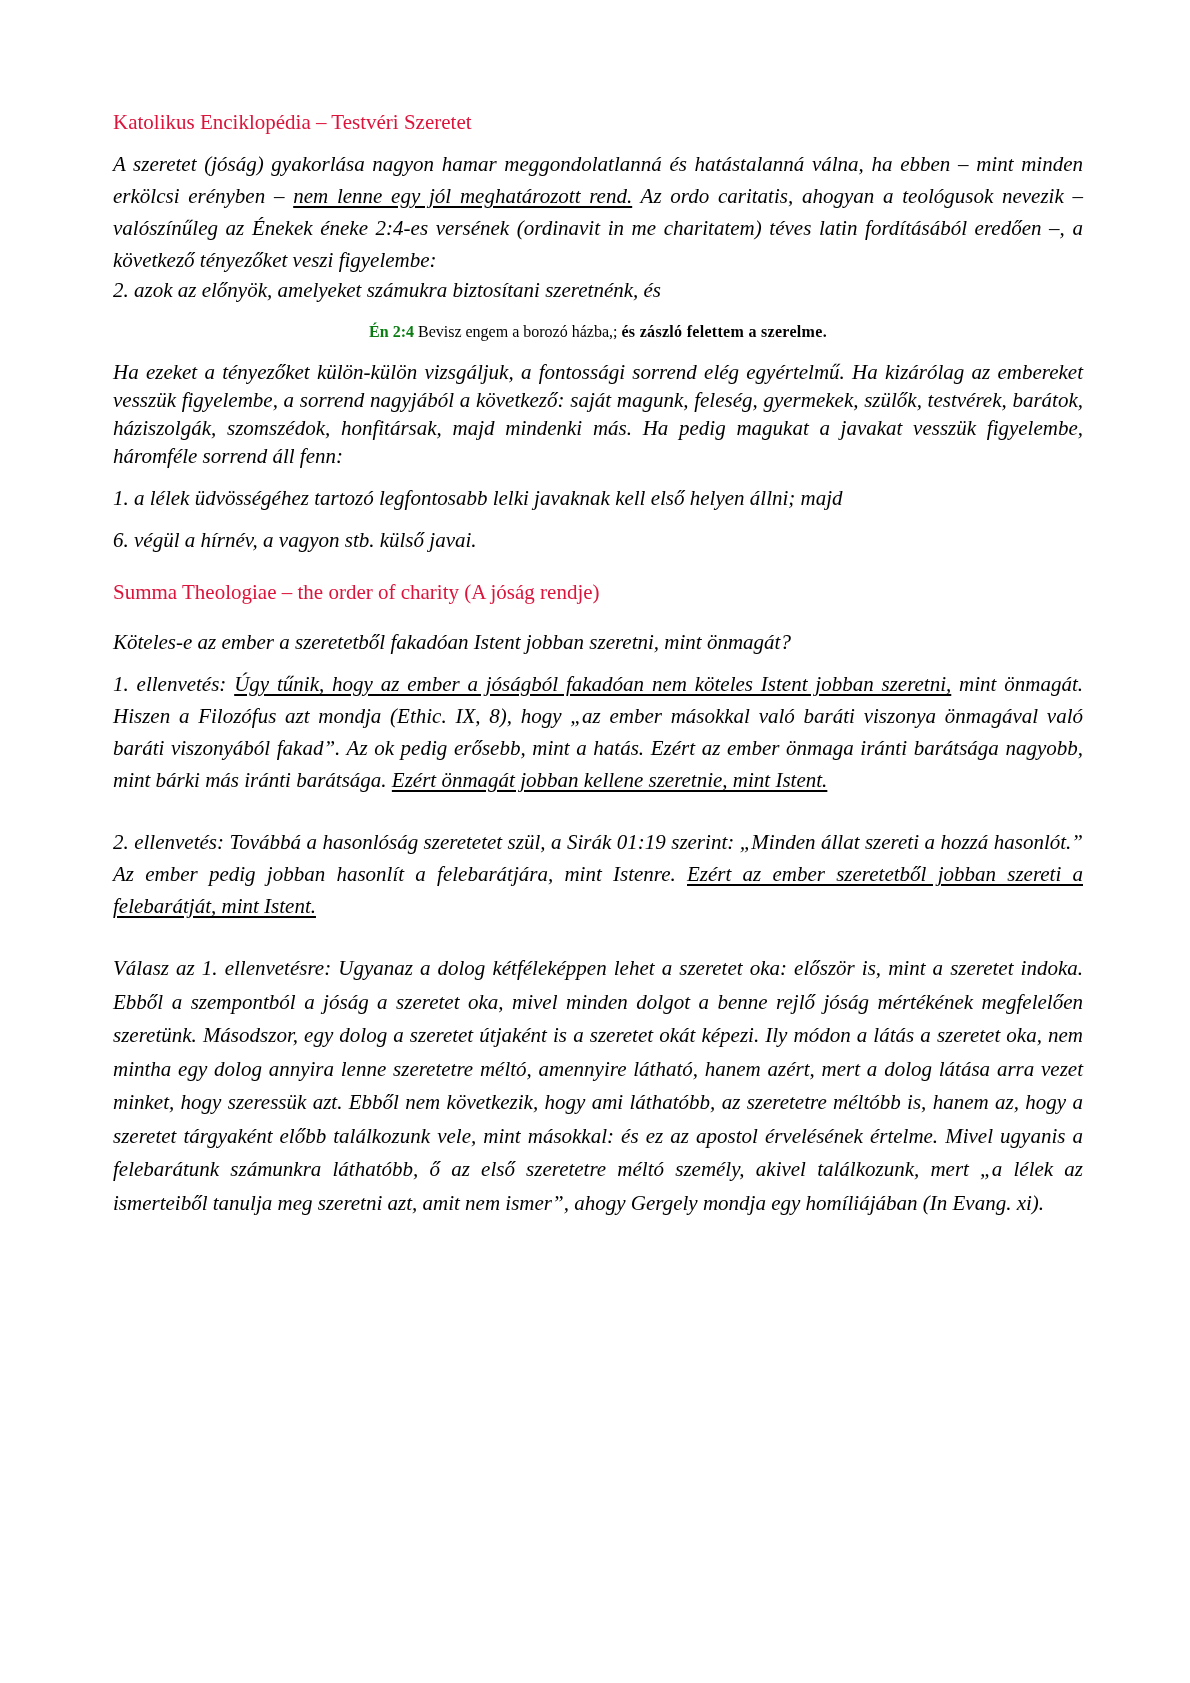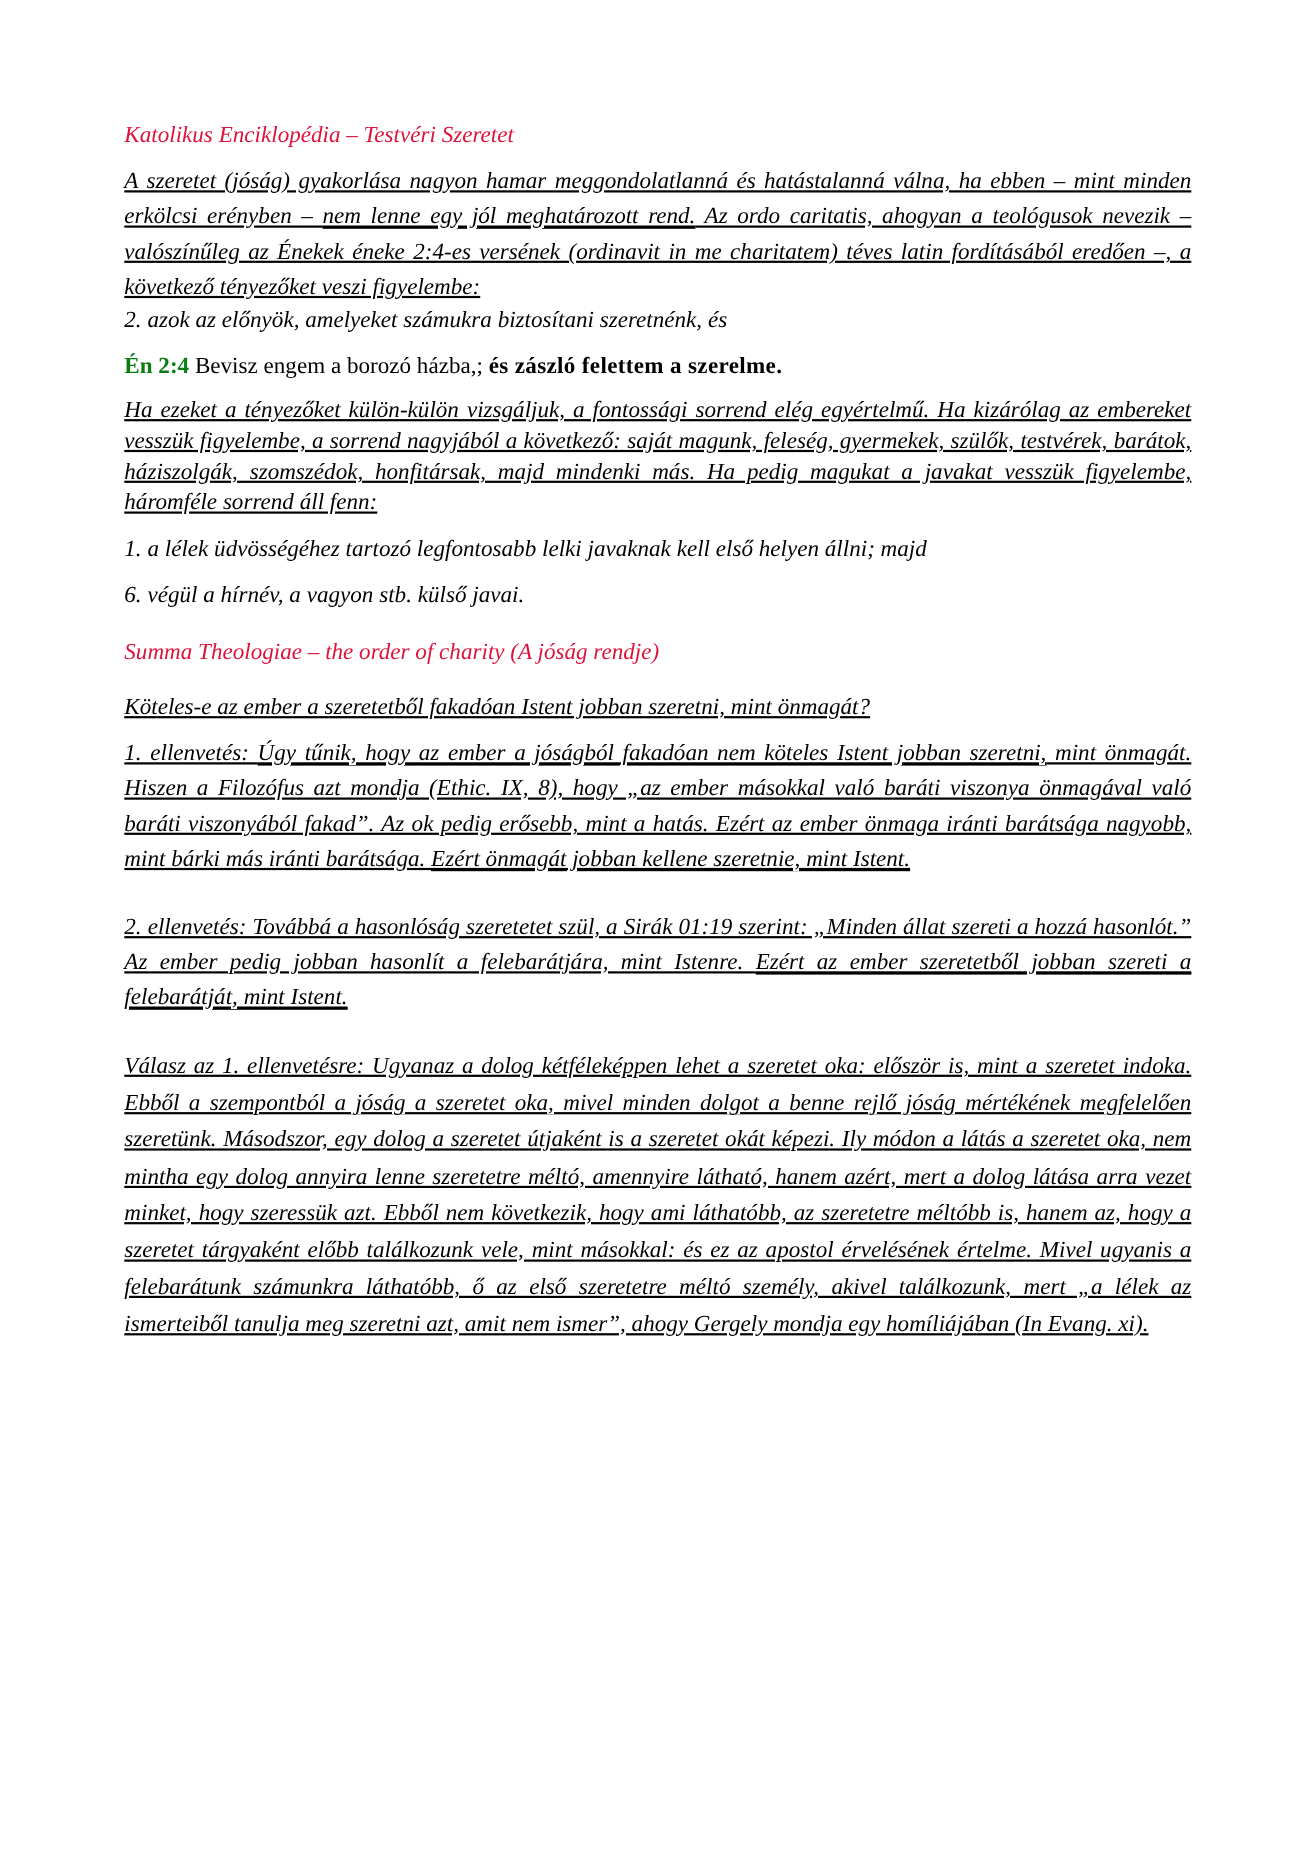--- a/index.html
+++ b/index.html
@@ -2,27 +2,27 @@
 <html><head>
 <meta charset="utf-8">
 <style>
   html, body { margin: 0; padding: 0; background: #ffffff; }
   body { width: 1190px; height: 1683px; position: relative; overflow: hidden; }
   .page {
     position: absolute; left: 113px; top: 108px; width: 970px;
     font-family: "Liberation Serif", "DejaVu Serif", serif;
     color: #000; font-size: 21px;
   }
-  .heading { color: #dc143c; font-style: italic; font-size: 21px; margin: 0; line-height: 28px; }
+  .heading { color: #dc143c; font-size: 21px; margin: 0; line-height: 28px; }
   p { margin: 0; }
-  .it { font-style: italic; text-decoration: underline; }
+  .it { font-style: italic; }
   .justify { text-align: justify; text-align-last: left; }
   .para1 { line-height: 32px; margin-top: 12px; }
   .list-item { font-style: italic; font-size: 21px; line-height: 28px; }
-  .verse { font-size: 21px; line-height: 28px; }
+  .verse { font-size: 16px; line-height: 28px; text-align: center; }
   .verse .ref { color: #0a7d12; font-weight: bold; }
   .verse .bold { font-weight: bold; letter-spacing: 0.3px; }
   .para2 { line-height: 32px; }
   u { text-decoration: underline; text-underline-offset: 3px; }
 </style>
 </head>
 <body>
 
 <div class="page">
 

